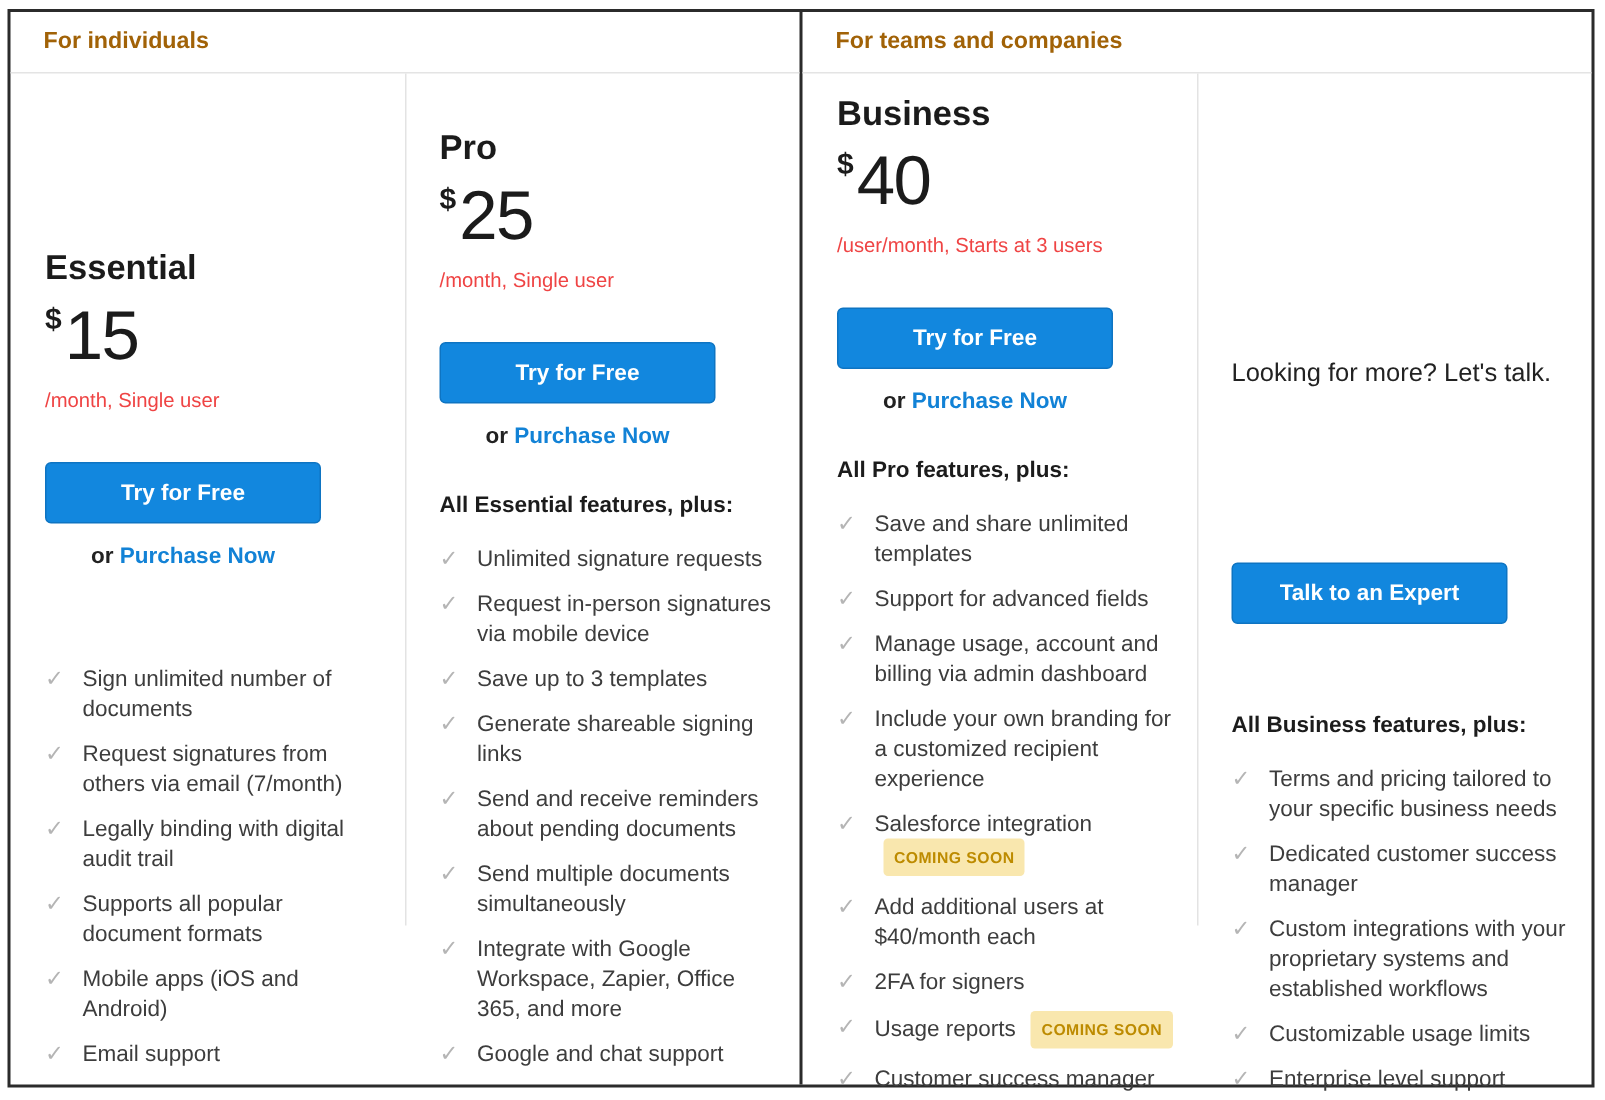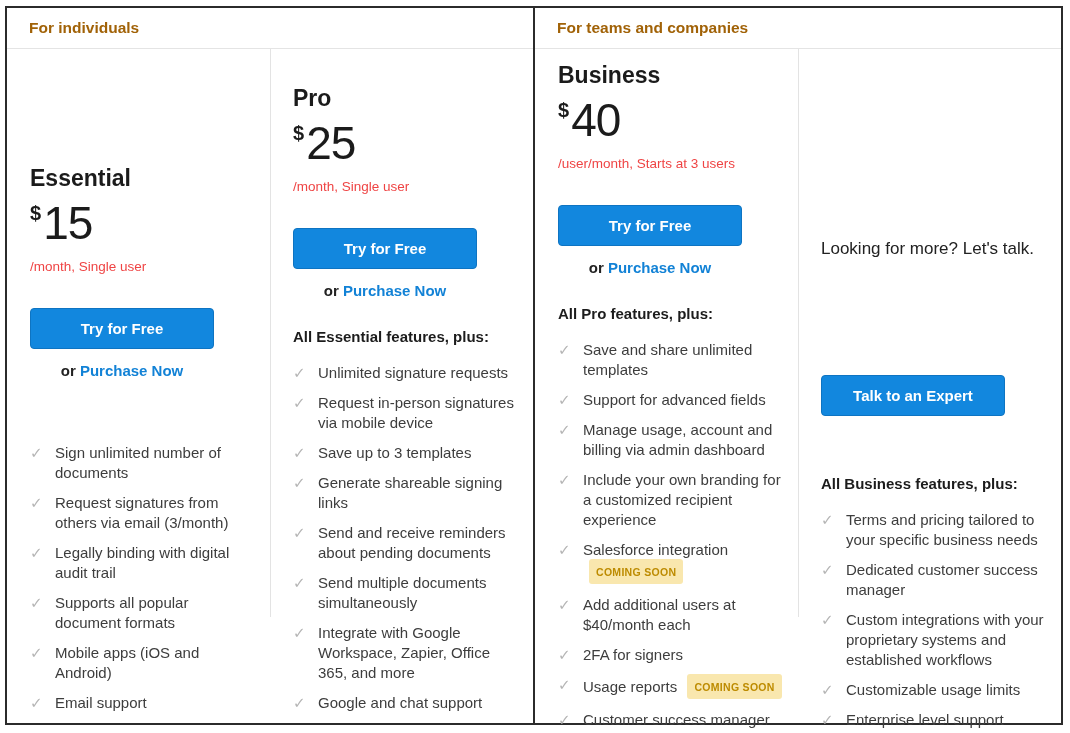--- a/index.html
+++ b/index.html
@@ -77,21 +77,21 @@
           <div class="purchase-row"><span>or </span><span class="purchase-link">Purchase Now</span></div>
         </div>
         <div class="features-header"></div>
         <div class="feat-list">
             <div class="feat">
               <span class="check">✓</span>
               <span class="feat-text">Sign unlimited number of documents</span>
             </div>
             <div class="feat">
               <span class="check">✓</span>
-              <span class="feat-text">Request signatures from others via email (3/month)</span>
+              <span class="feat-text">Request signatures from others via email (7/month)</span>
             </div>
             <div class="feat">
               <span class="check">✓</span>
               <span class="feat-text">Legally binding with digital audit trail</span>
             </div>
             <div class="feat">
               <span class="check">✓</span>
               <span class="feat-text">Supports all popular document <span class="feat-link">formats</span></span>
             </div>
             <div class="feat">

